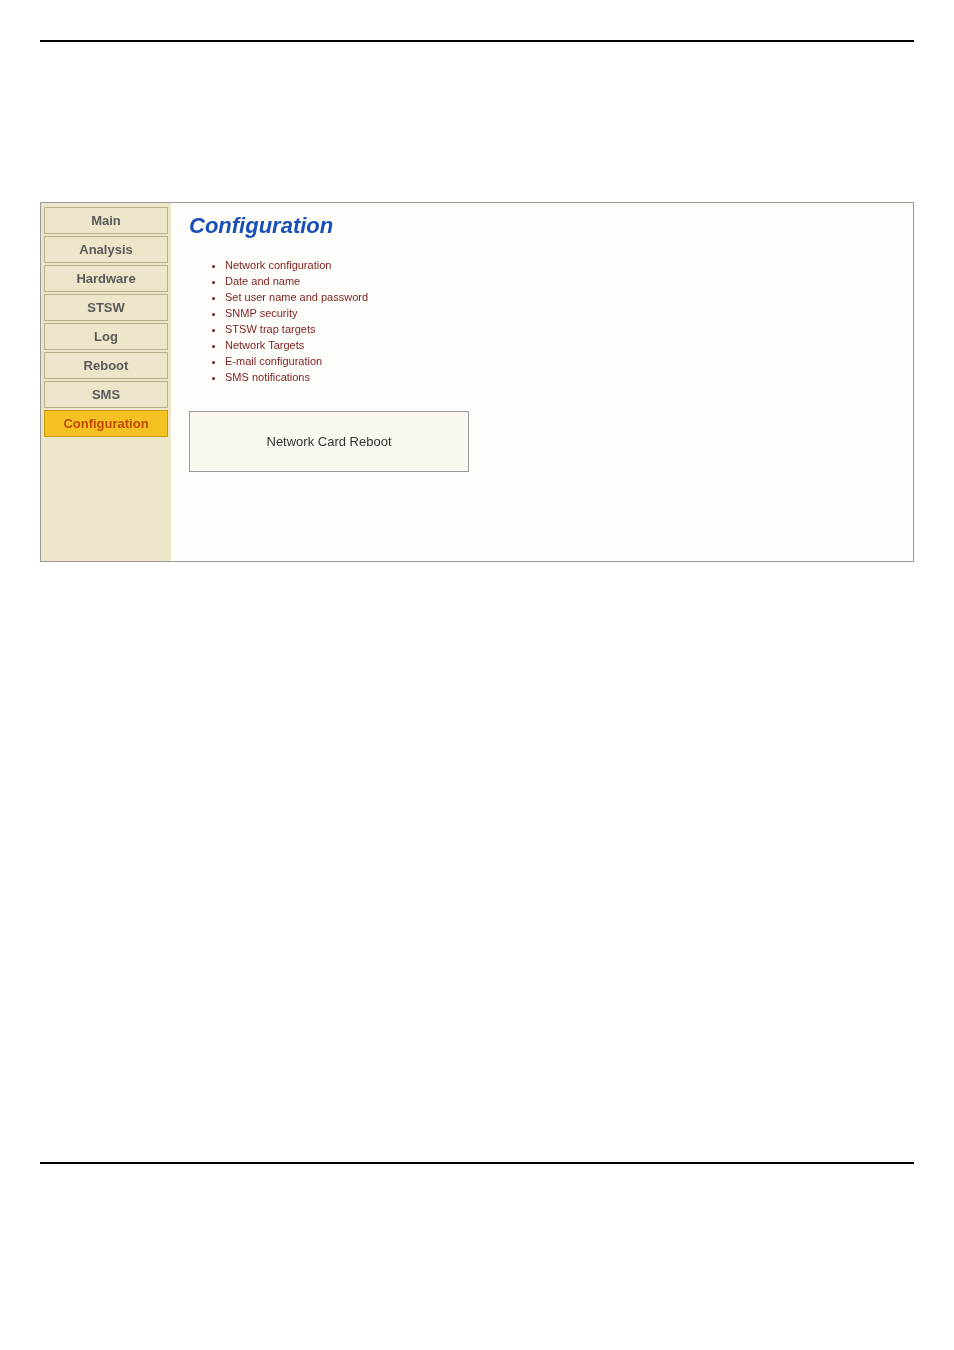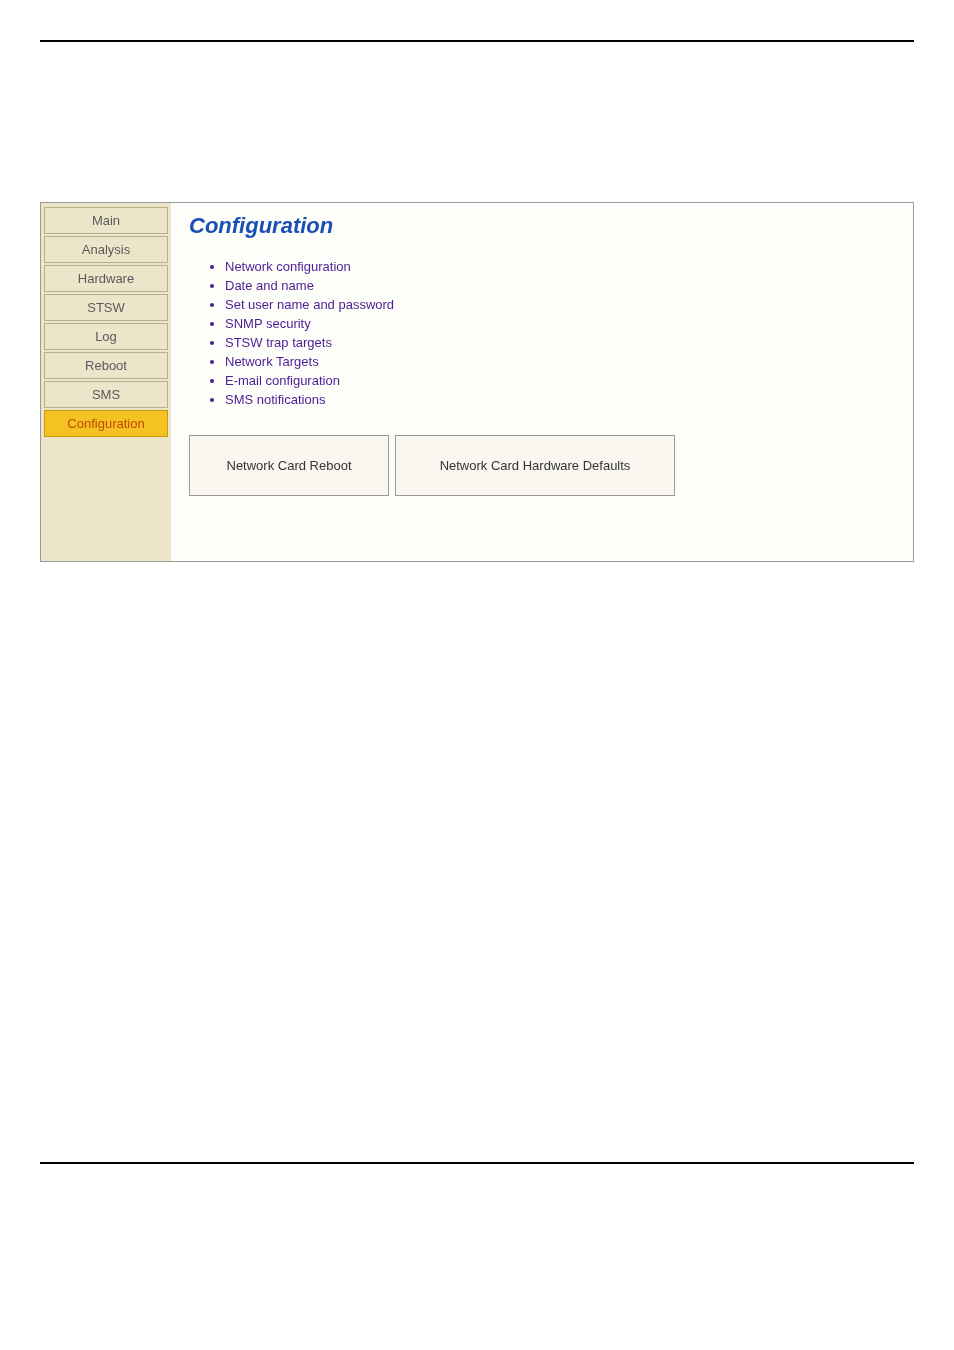--- a/index.html
+++ b/index.html
@@ -35,20 +35,21 @@
     .nav-item {
       display: block;
       text-align: center;
       font-size: 13px;
       color: #5a5a5a;
       padding: 5px 0;
       border: 1px solid #b8b08a;
       margin: 0 3px 2px 3px;
       background: #ece5c9;
       cursor: pointer;
+      font-weight: bold;
     }
     .nav-item.active {
       background: #f5c223;
       color: #c24a00;
       border-color: #c89a0c;
     }
     .content {
       flex: 1;
       padding: 10px 18px 18px 18px;
       background: #fdfdf9;
@@ -59,22 +60,22 @@
       font-style: italic;
       color: #1a4fb8;
       margin-bottom: 18px;
     }
     .links {
       list-style: disc;
       margin-left: 36px;
       margin-bottom: 26px;
     }
     .links li {
-      font-size: 13px;
-      color: #4c1d95;
+      font-size: 11px;
+      color: #7f1d1d;
       padding: 2px 0;
     }
     .buttons {
       display: flex;
       gap: 6px;
     }
     .action-btn {
       font-size: 13px;
       color: #333;
       background: #f9f7ef;
@@ -121,19 +122,18 @@
         <li>Set user name and password</li>
         <li>SNMP security</li>
         <li>STSW trap targets</li>
         <li>Network Targets</li>
         <li>E-mail configuration</li>
         <li>SMS notifications</li>
       </ul>
 
       <div class="buttons">
         <button class="action-btn">Network Card Reboot</button>
-        <button class="action-btn">Network Card Hardware Defaults</button>
       </div>
     </div>
   </div>
 
   <div class="bottom-rule"></div>
 </div>
 
 </body></html>

